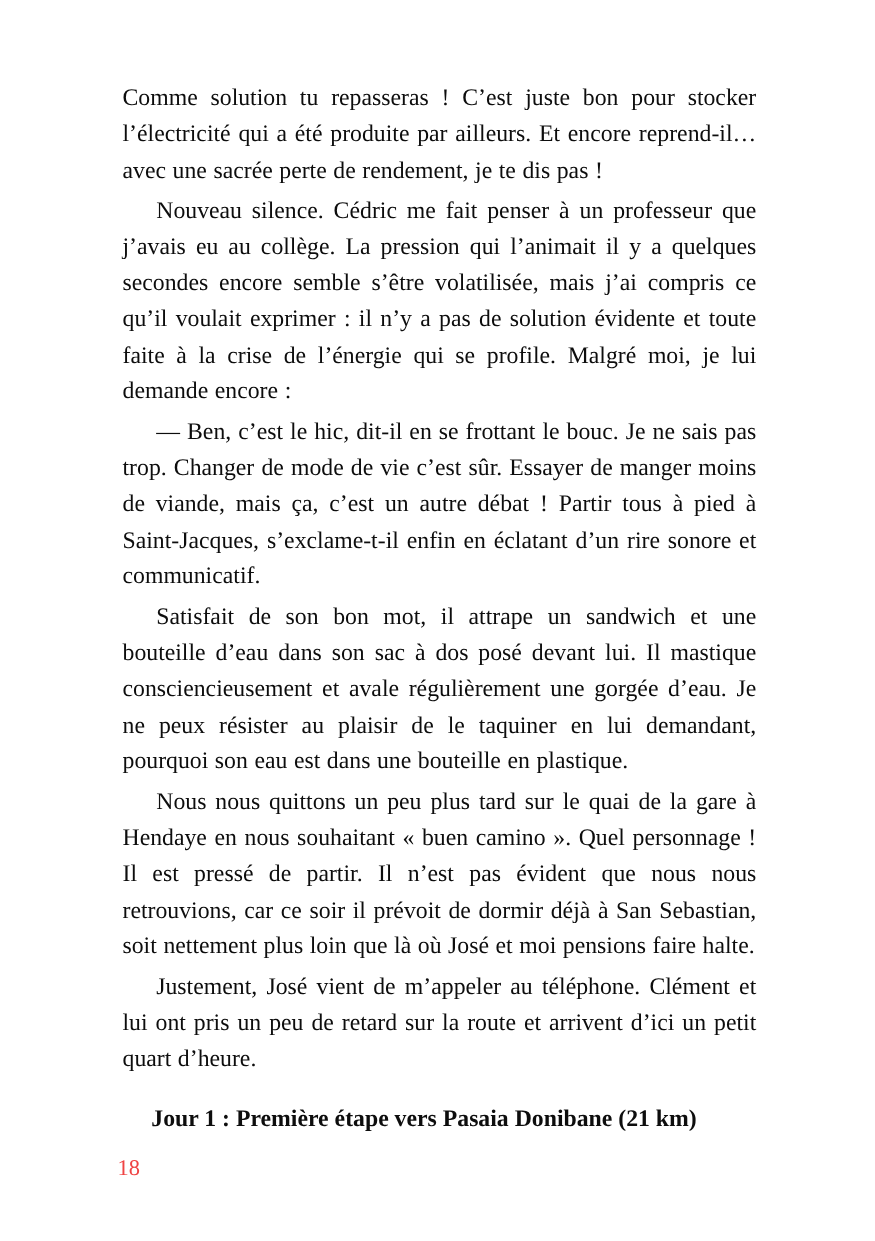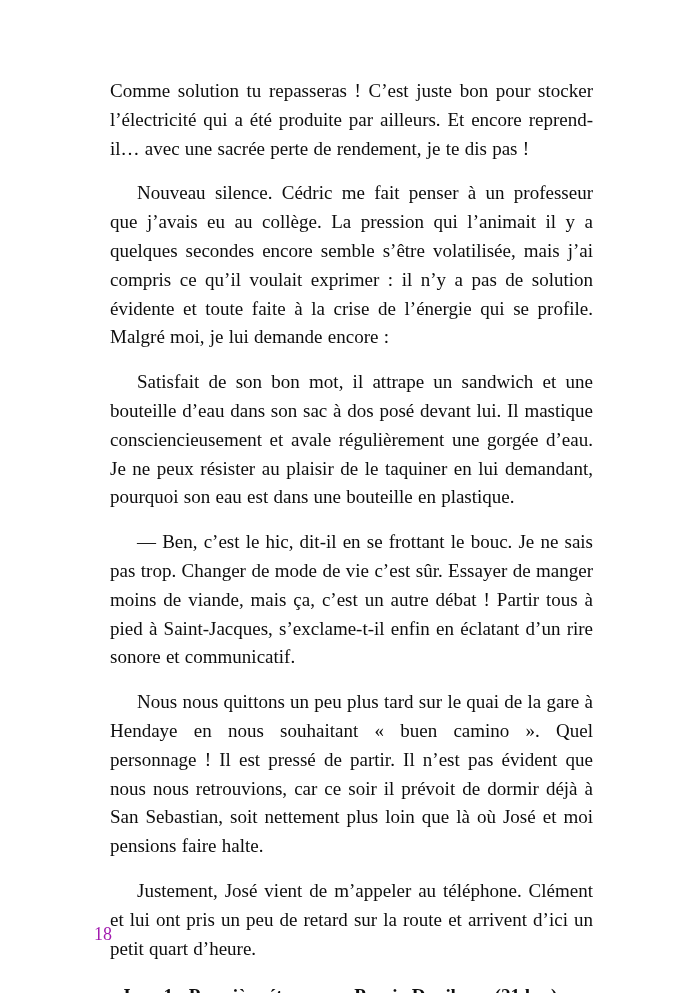--- a/index.html
+++ b/index.html
@@ -21,21 +21,21 @@
     height: 993px;
     background: #ffffff;
   }
   .text-block {
     position: absolute;
     left: 94px;
     top: 61px;
     width: 515px;
   }
   .text-block p {
-    margin: 16px;
+    margin: 4px;
     font-size: 19px;
     line-height: 28.8px;
     text-align: justify;
     text-indent: 27px;
     word-spacing: 0.5px;
   }
   .text-block p.noindent {
     text-indent: 0;
   }
   .section-heading {
@@ -45,31 +45,31 @@
     font-weight: bold;
     text-indent: 27px;
     text-align: left;
   }
   .page-number {
     position: absolute;
     left: 94px;
     top: 922px;
     font-size: 18px;
     line-height: 24px;
-    color: #a21caf;
+    color: #ef4444;
   }
 </style>
 </head>
 <body>
 
 <div class="page">
   <div class="text-block">
     <p class="noindent">Comme solution tu repasseras&nbsp;! C’est juste bon pour stocker l’électricité qui a été produite par ailleurs. Et encore reprend-il… avec une sacrée perte de rendement, je te dis pas&nbsp;!</p>
     <p>Nouveau silence. Cédric me fait penser à un professeur que j’avais eu au collège. La pression qui l’animait il y a quelques secondes encore semble s’être volatilisée, mais j’ai compris ce qu’il voulait exprimer&nbsp;: il n’y a pas de solution évidente et toute faite à la crise de l’énergie qui se profile. Malgré moi, je lui demande encore&nbsp;:</p>
+    <p>— Ben, c’est le hic, dit-il en se frottant le bouc. Je ne sais pas trop. Changer de mode de vie c’est sûr. Essayer de manger moins de viande, mais ça, c’est un autre débat&nbsp;! Partir tous à pied à Saint-Jacques, s’exclame-t-il enfin en éclatant d’un rire sonore et communicatif.</p>
     <p>Satisfait de son bon mot, il attrape un sandwich et une bouteille d’eau dans son sac à dos posé devant lui. Il mastique consciencieusement et avale régulièrement une gorgée d’eau. Je ne peux résister au plaisir de le taquiner en lui demandant, pourquoi son eau est dans une bouteille en plastique.</p>
-    <p>— Ben, c’est le hic, dit-il en se frottant le bouc. Je ne sais pas trop. Changer de mode de vie c’est sûr. Essayer de manger moins de viande, mais ça, c’est un autre débat&nbsp;! Partir tous à pied à Saint-Jacques, s’exclame-t-il enfin en éclatant d’un rire sonore et communicatif.</p>
     <p>Nous nous quittons un peu plus tard sur le quai de la gare à Hendaye en nous souhaitant «&nbsp;buen camino&nbsp;». Quel personnage&nbsp;! Il est pressé de partir. Il n’est pas évident que nous nous retrouvions, car ce soir il prévoit de dormir déjà à San Sebastian, soit nettement plus loin que là où José et moi pensions faire halte.</p>
     <p>Justement, José vient de m’appeler au téléphone. Clément et lui ont pris un peu de retard sur la route et arrivent d’ici un petit quart d’heure.</p>
     <h2 class="section-heading">Jour 1&nbsp;: Première étape vers Pasaia Donibane (21 km)</h2>
 
   </div>
   <div class="page-number">18</div>
 </div>
 
 </body></html>

